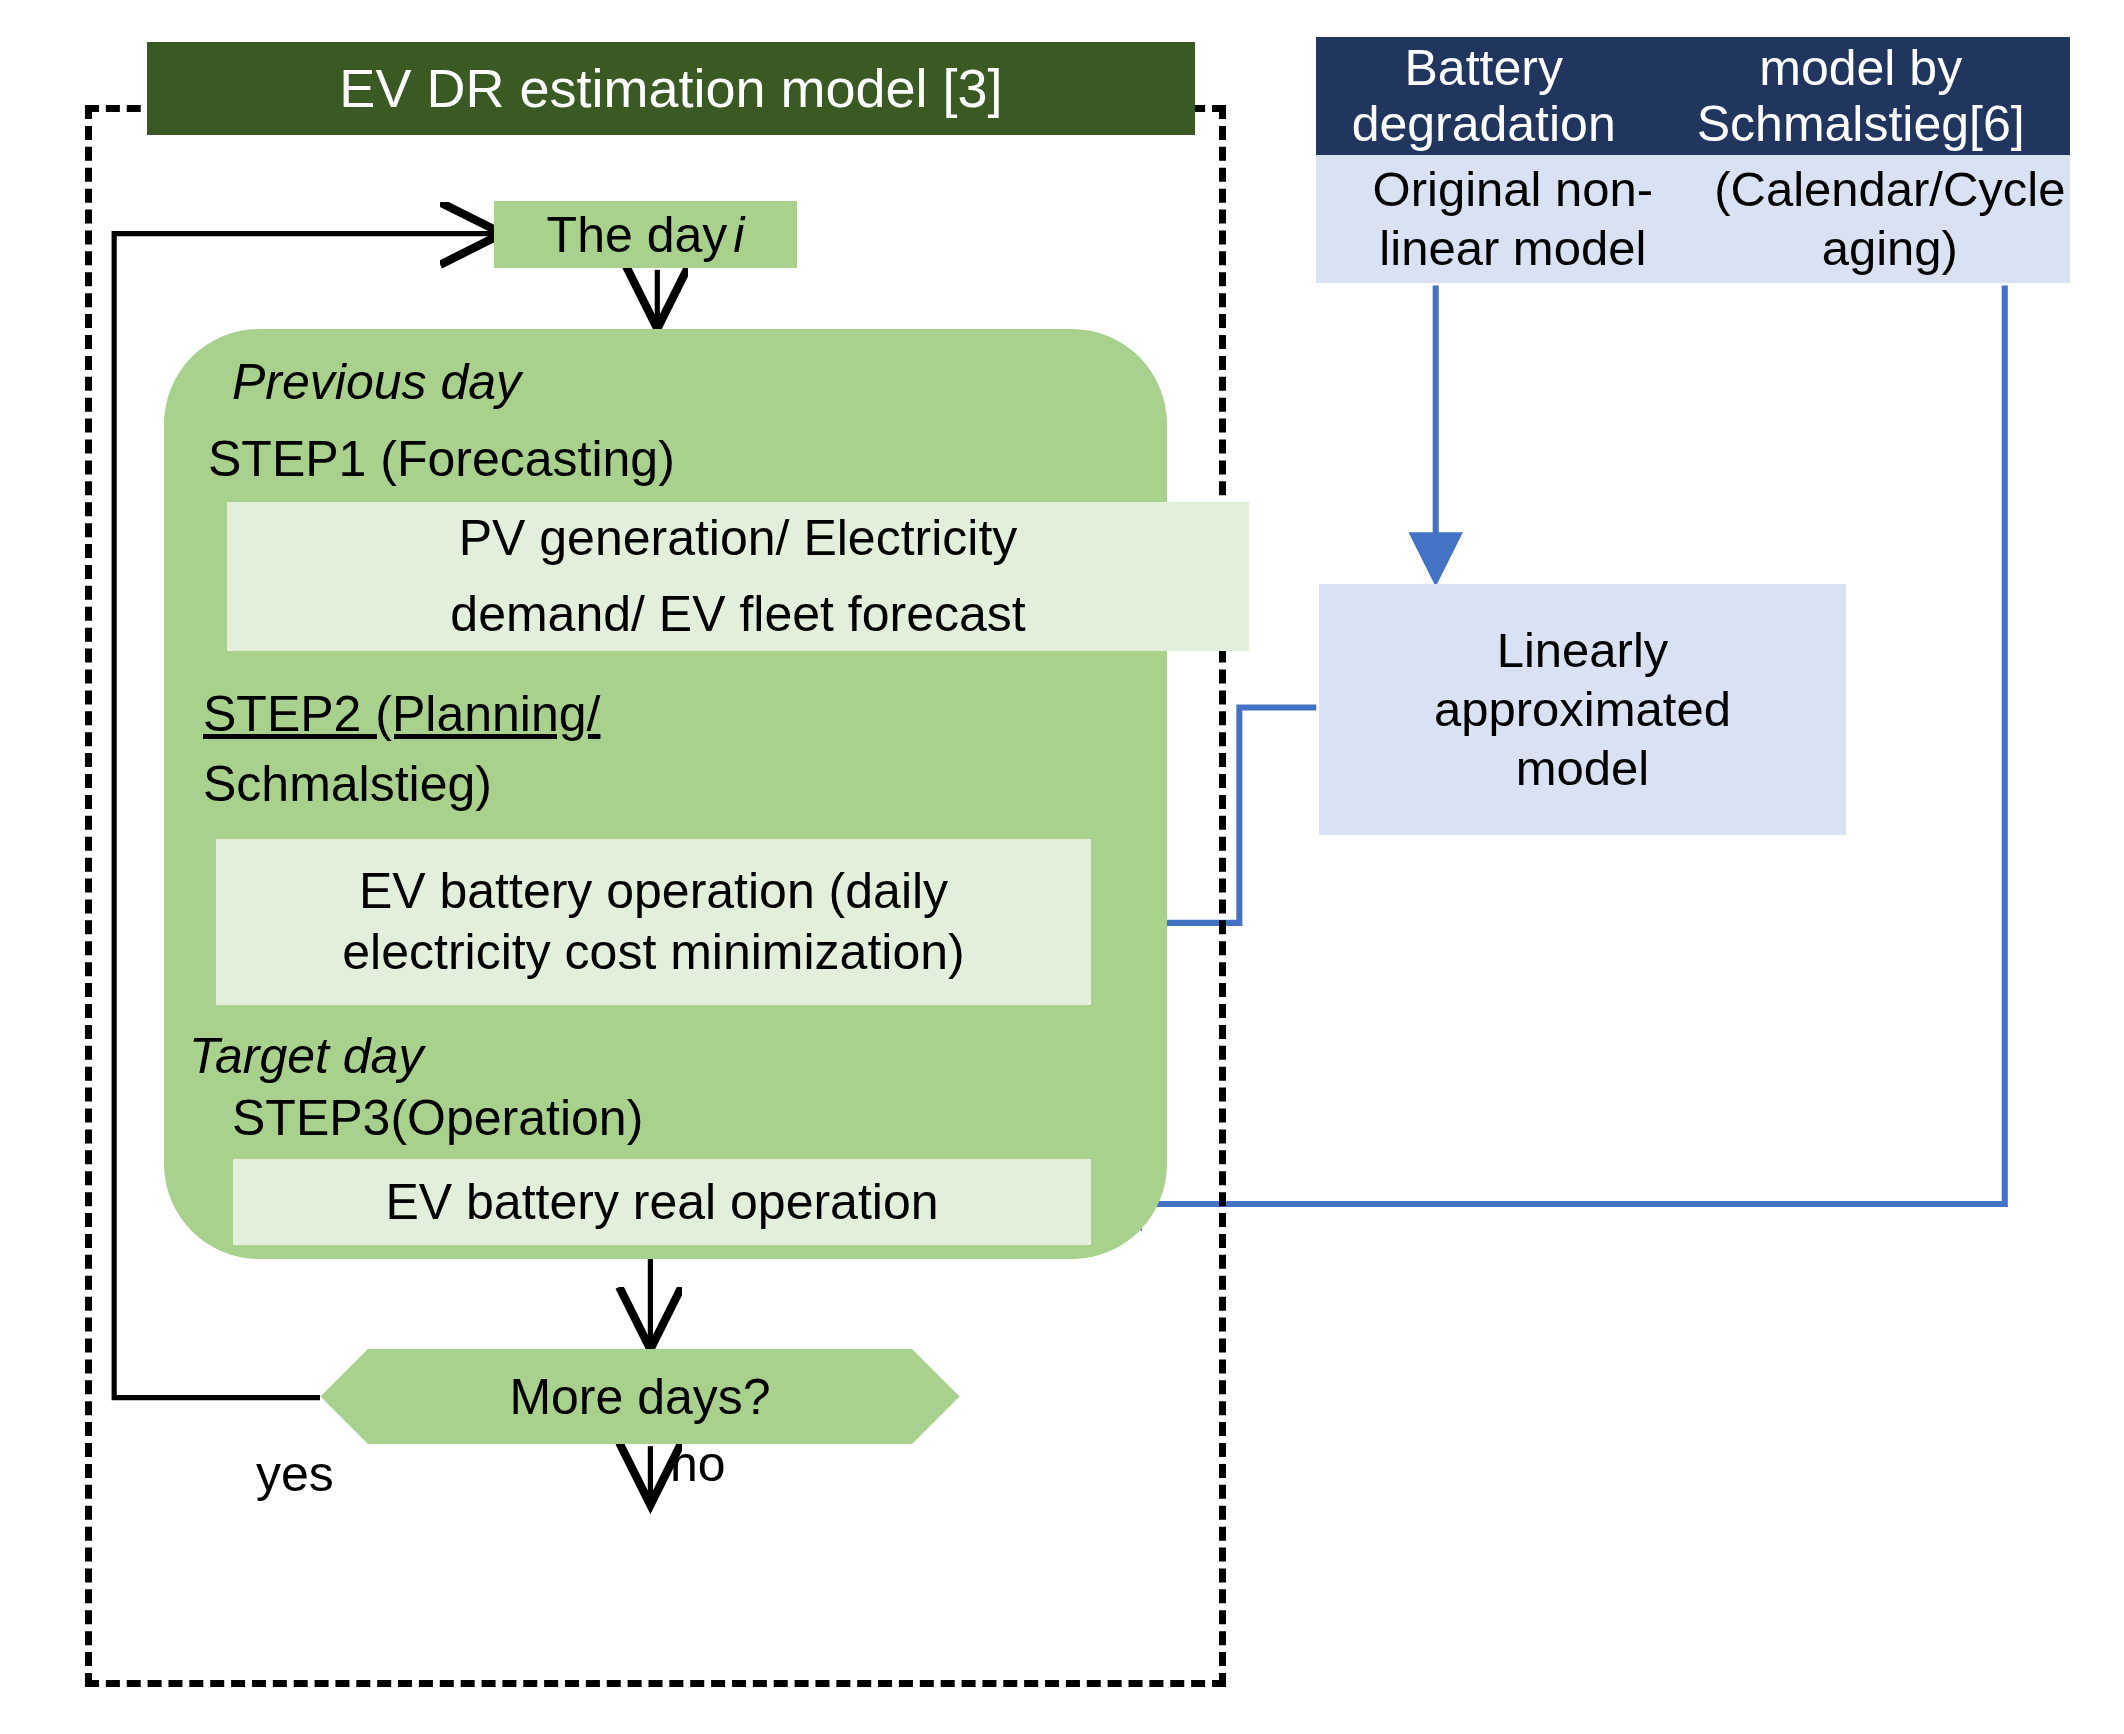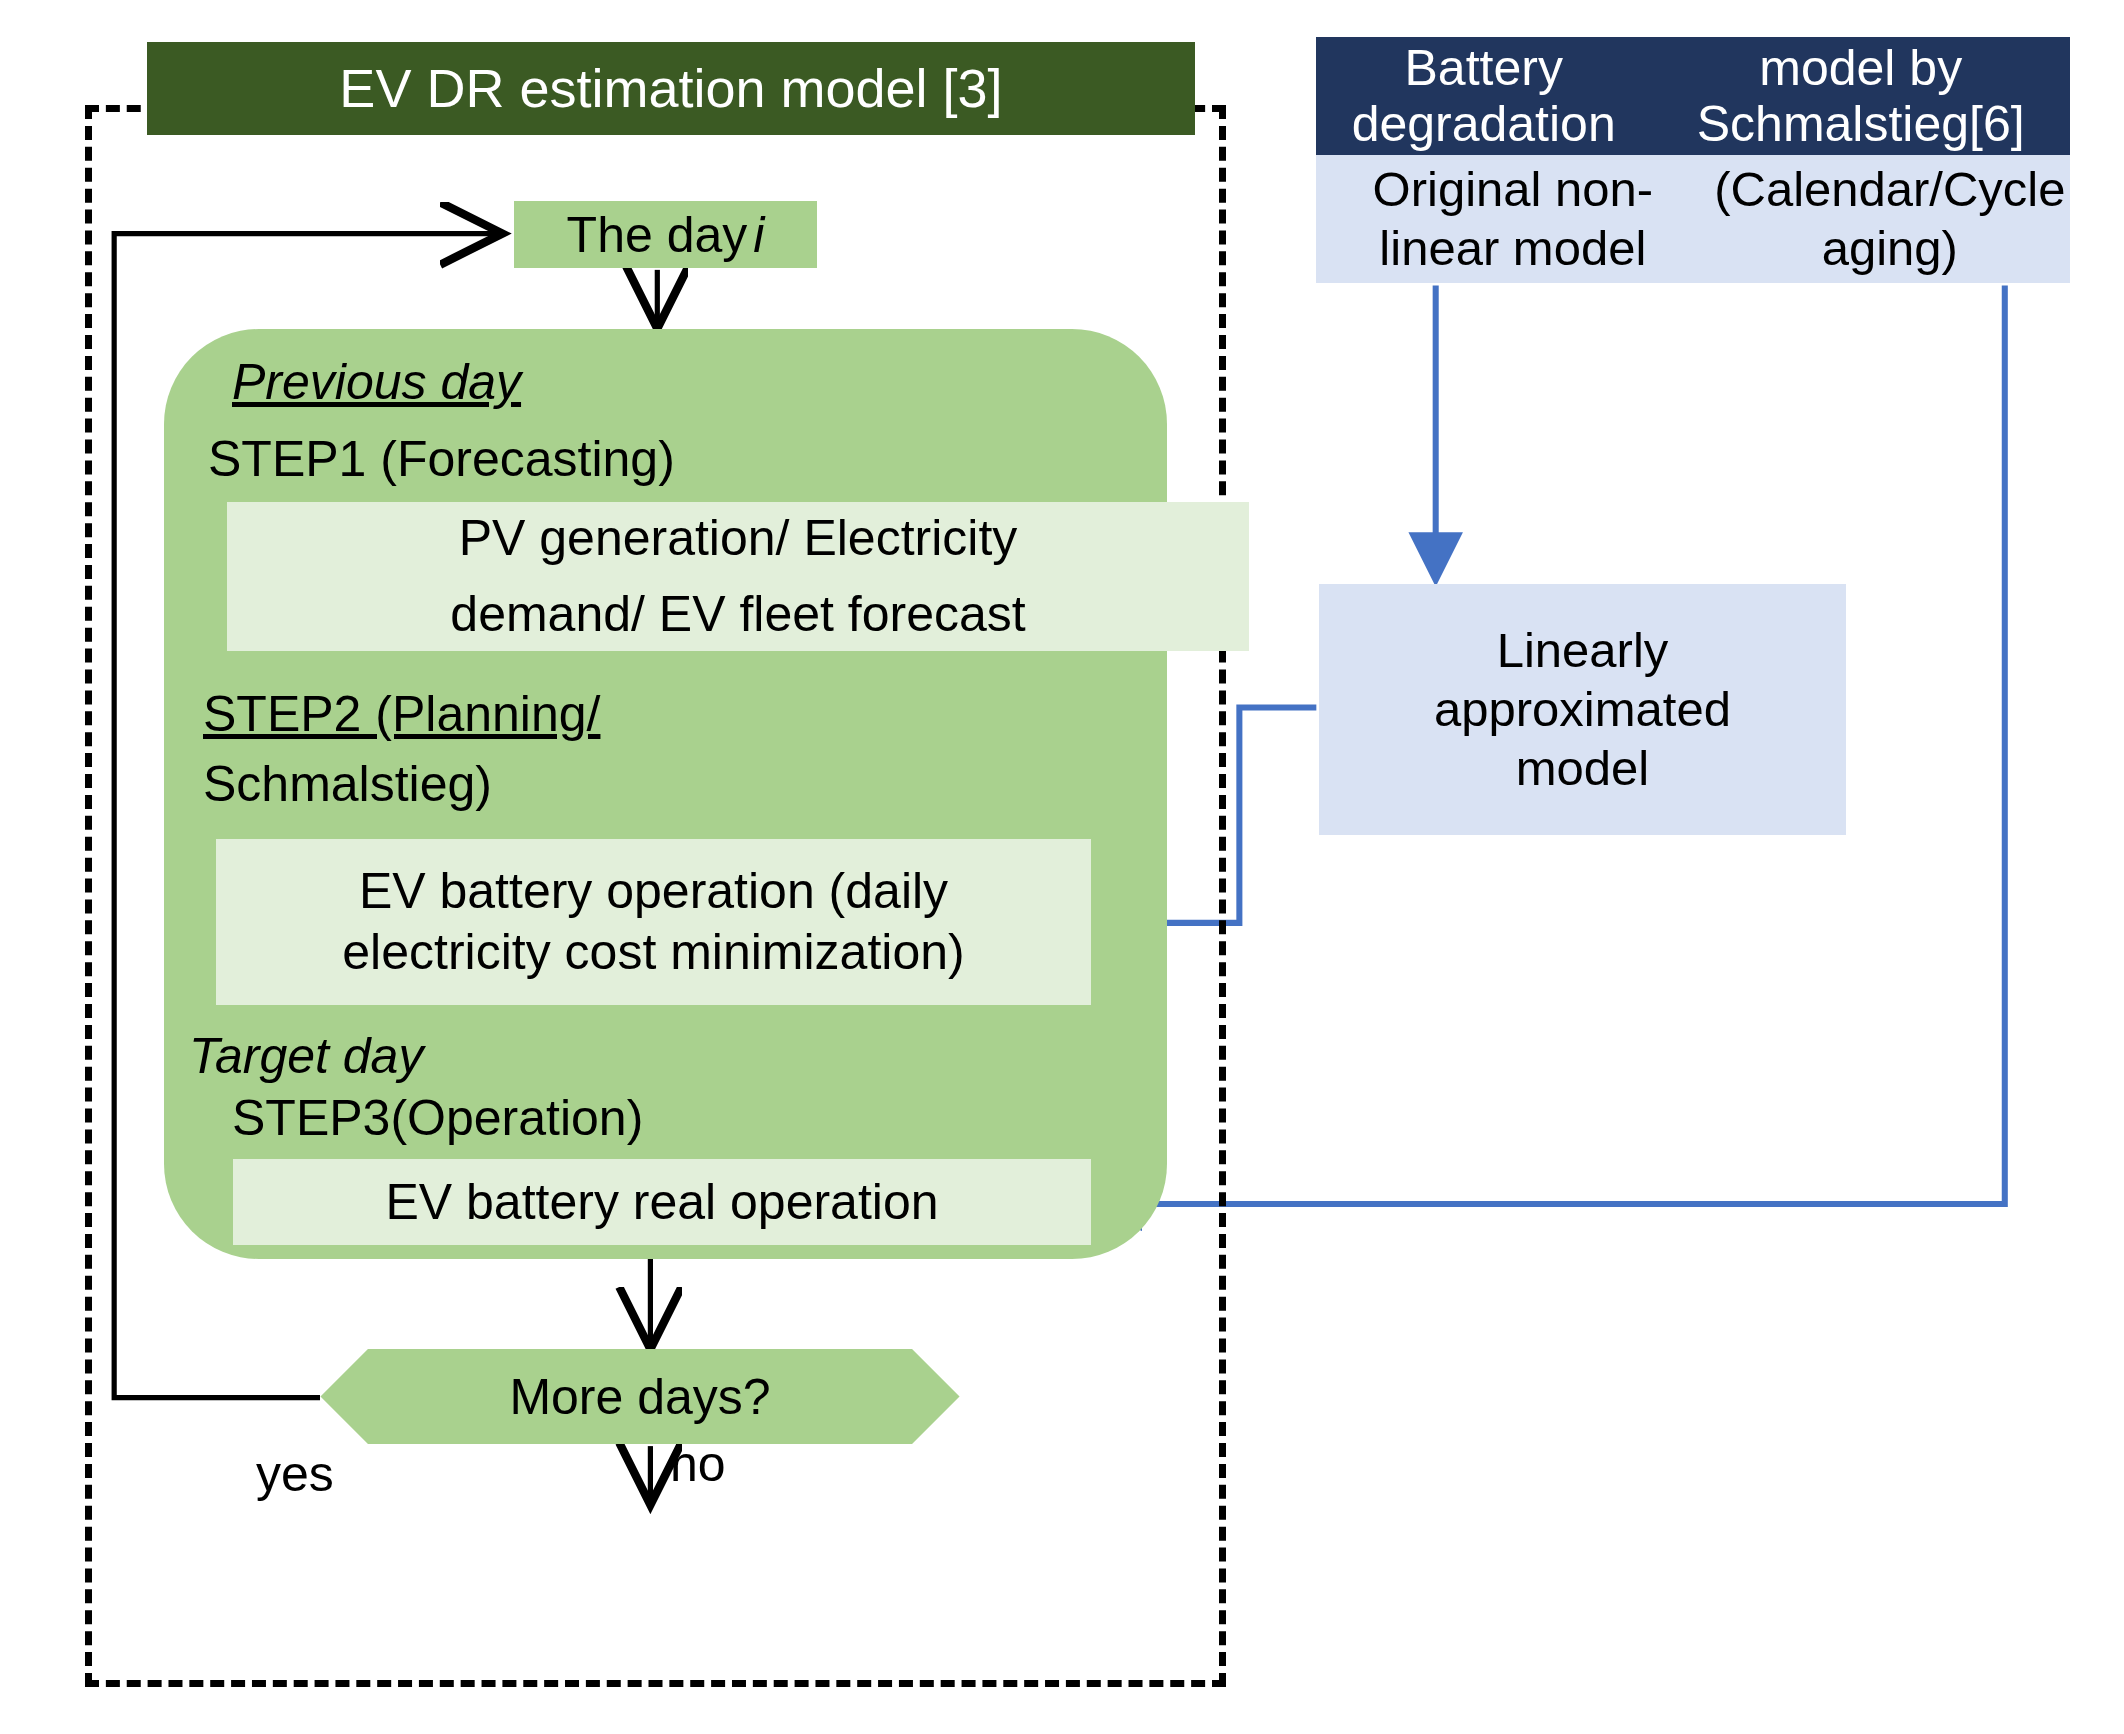--- a/index.html
+++ b/index.html
@@ -57,33 +57,33 @@
 
   
   .green-round{
     left:164px; top:329px; width:1003px; height:930px;
     background:#A9D18E;
     border-radius:95px;
   }
 
   
   .day-box{
-    left:514px; top:201px; width:303px; height:67px;
+    left:494px; top:201px; width:303px; height:67px;
     background:#A9D18E;
     display:flex;align-items:center;justify-content:center;
     font-size:50px;color:#000;
   }
   .day-box .it{font-style:italic;margin-left:.12em;}
 
   
   .lbl{
     color:#000; font-size:50px; line-height:1.1; white-space:nowrap;
   }
   .lbl-italic{font-style:italic;}
-  .lbl-prev{left:232px; top:355px;text-decoration:underline;}
+  .lbl-prev{left:232px; top:355px;}
   .lbl-step1{left:208px; top:432px;}
   .lbl-step2{left:203px; top:687px;text-decoration:underline;}
   .lbl-step2b{left:203px; top:757px;}
   .lbl-target{left:189px; top:1029px;}
   .lbl-step3{left:232px; top:1091px;}
 
   
   .box-lgreen{
     background:#E2EFDA;color:#000;
     display:flex;align-items:center;justify-content:center;

